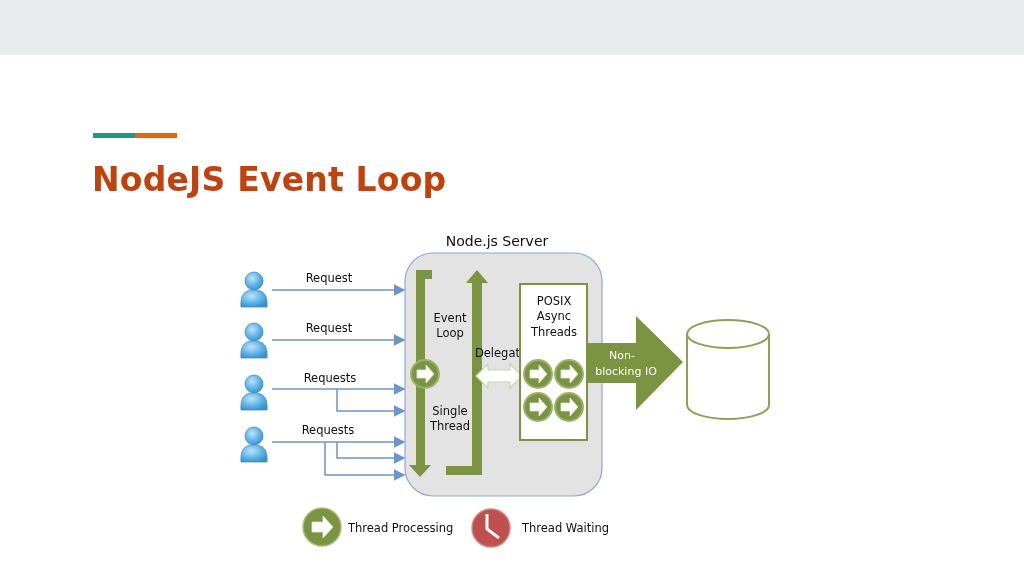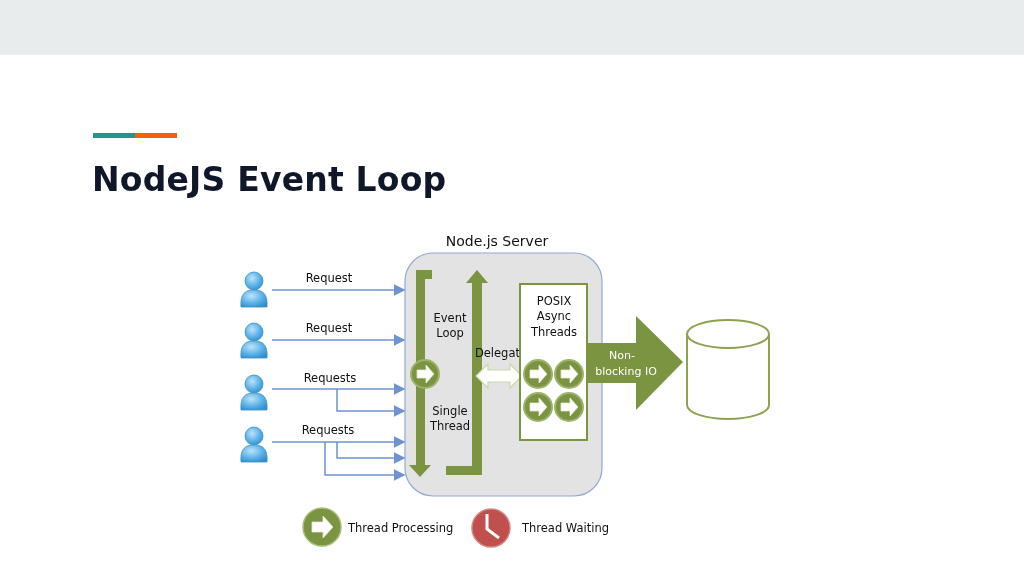--- a/index.html
+++ b/index.html
@@ -1,21 +1,21 @@
 <!DOCTYPE html>
 <html><head>
 <meta charset="utf-8">
 <style>
   html, body { margin: 0; padding: 0; }
   body { width: 1024px; height: 576px; position: relative; background: #ffffff; overflow: hidden; font-family: "Liberation Sans", sans-serif; }
   .topbar { position: absolute; left: 0; top: 0; width: 1024px; height: 54px; background: #e8eced; border-bottom: 1px solid #eef0f0; }
   .accent { position: absolute; top: 133px; height: 5px; }
   .accent.a1 { left: 93px; width: 42px; background: #1a9a8a; }
   .accent.a2 { left: 135px; width: 42px; background: #f0620a; }
-  .title { position: absolute; left: 92px; top: 160px; font-size: 33px; font-weight: bold; color: #0f172a; letter-spacing: 0.2px; font-family: "DejaVu Sans", sans-serif; }
+  .title { position: absolute; left: 92px; top: 160px; font-size: 33px; font-weight: bold; color: #c2410c; letter-spacing: 0.2px; font-family: "DejaVu Sans", sans-serif; }
   svg.diagram { position: absolute; left: 0; top: 0; }
   .lbl { font-family: "DejaVu Sans", sans-serif; fill: #111; }
 </style>
 </head>
 <body>
 
 <div class="topbar"></div>
 <div class="accent a1"></div>
 <div class="accent a2"></div>
 <div class="title">NodeJS Event Loop</div>

